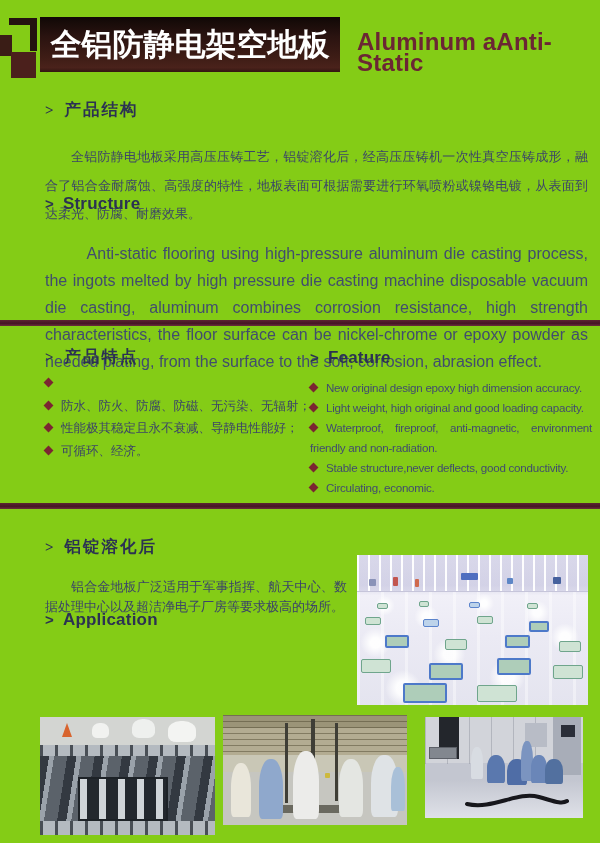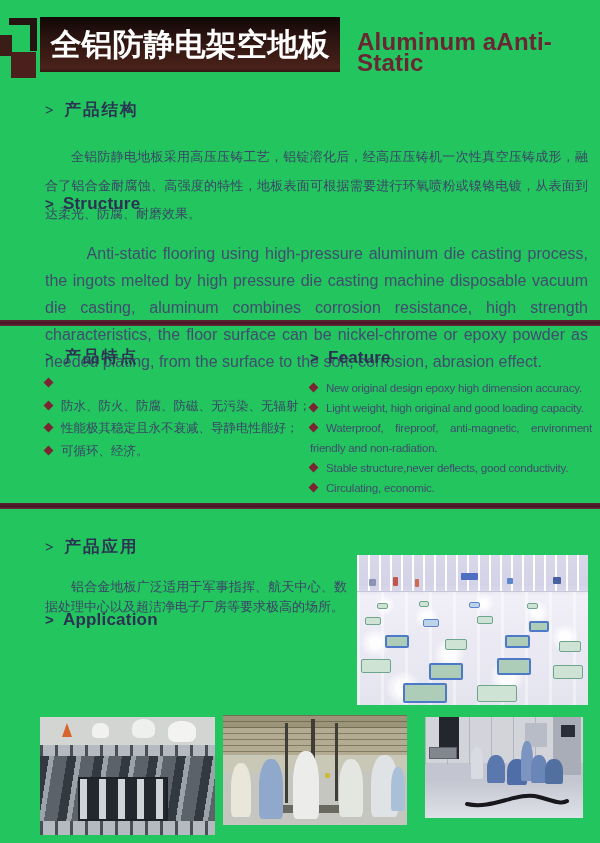--- a/index.html
+++ b/index.html
@@ -1,18 +1,18 @@
 <!DOCTYPE html>
 <html><head>
 <meta charset="utf-8">
 <style>
   html,body{margin:0;padding:0;background:#e9e9e9;}
   .page{
     position:relative;width:600px;height:843px;margin:0 auto;
-    background:#22c55e;overflow:hidden;
+    background:#84cc16;overflow:hidden;
     font-family:"Liberation Sans",sans-serif;color:#3c4568;
   }
   
   .logo-mark{position:absolute;left:0;top:15px;width:40px;height:65px;}
   .logo-bar-top{position:absolute;left:9px;top:3px;width:28px;height:7px;background:#241310;}
   .logo-bar-right{position:absolute;left:30px;top:3px;width:7px;height:33px;background:#241310;}
   .logo-sq-left{position:absolute;left:0;top:20px;width:12px;height:21px;background:#3a1d16;}
   .logo-sq-big{position:absolute;left:11px;top:37px;width:25px;height:26px;background:#4b201c;}
   .title-box{
     position:absolute;left:40px;top:17px;width:300px;height:55px;
@@ -154,21 +154,21 @@
     <li class="nw"><span class="diamond"></span><span>Light weight, high original and good loading capacity.</span></li>
     <li><span class="diamond"></span><span>Waterproof, fireproof, anti-magnetic, environment friendly and non-radiation.</span></li>
     <li class="nw"><span class="diamond"></span><span>Stable structure,never deflects, good conductivity.</span></li>
     <li class="nw"><span class="diamond"></span><span>Circulating, economic.</span></li>
   </ul>
 
   <div class="divider" style="top:503px;"></div>
 
   <div class="hrow h-cn" style="left:45px;top:536px;">
     <span class="marker">&gt;</span>
-    <span>产品应用</span>
+    <span>铝锭溶化后</span>
   </div>
   <p class="para p-cn2">铝合金地板广泛适用于军事指挥、航天中心、数据处理中心以及超洁净电子厂房等要求极高的场所。</p>
 
   <div class="hrow h-en" style="left:45px;top:610px;">
     <span class="marker">&gt;</span>
     <span>Application</span>
   </div>
 
   <div class="photo img-hall">
     <div class="hall-ceiling"></div>

